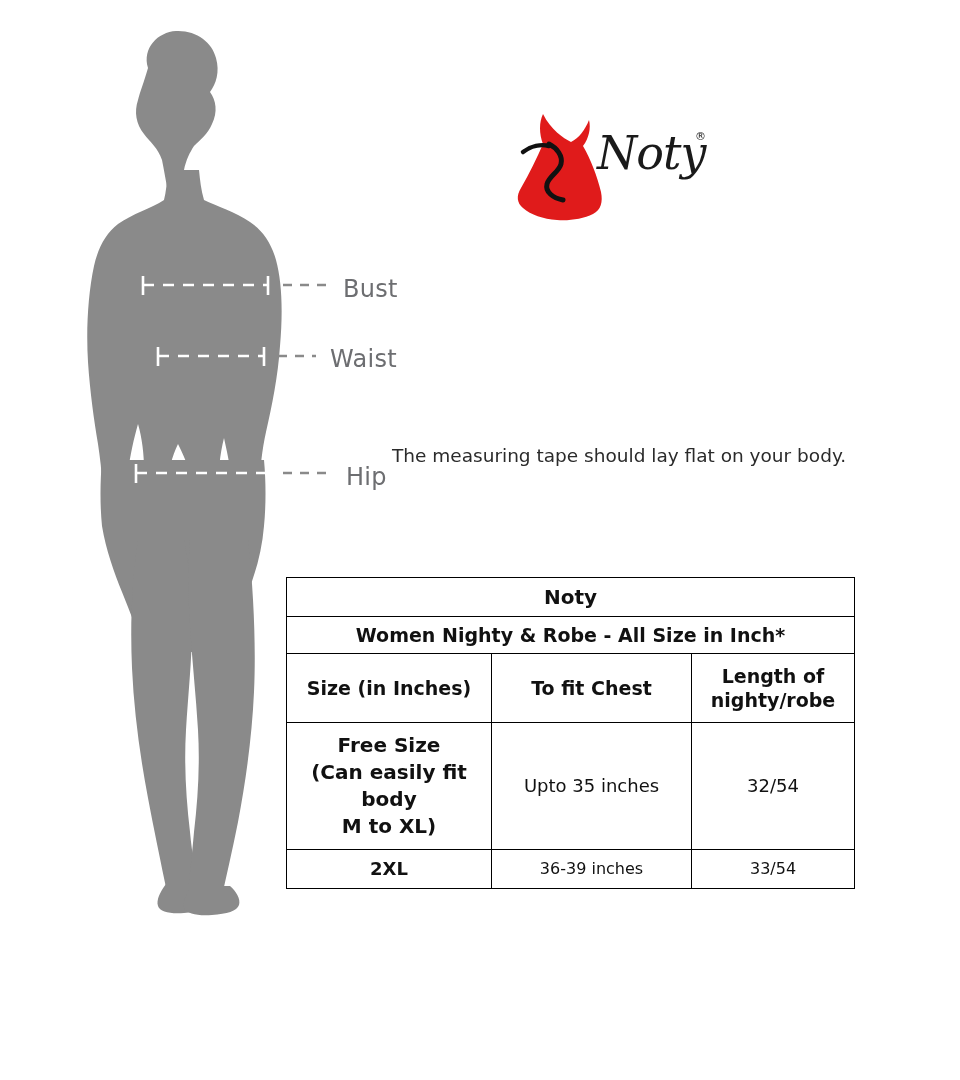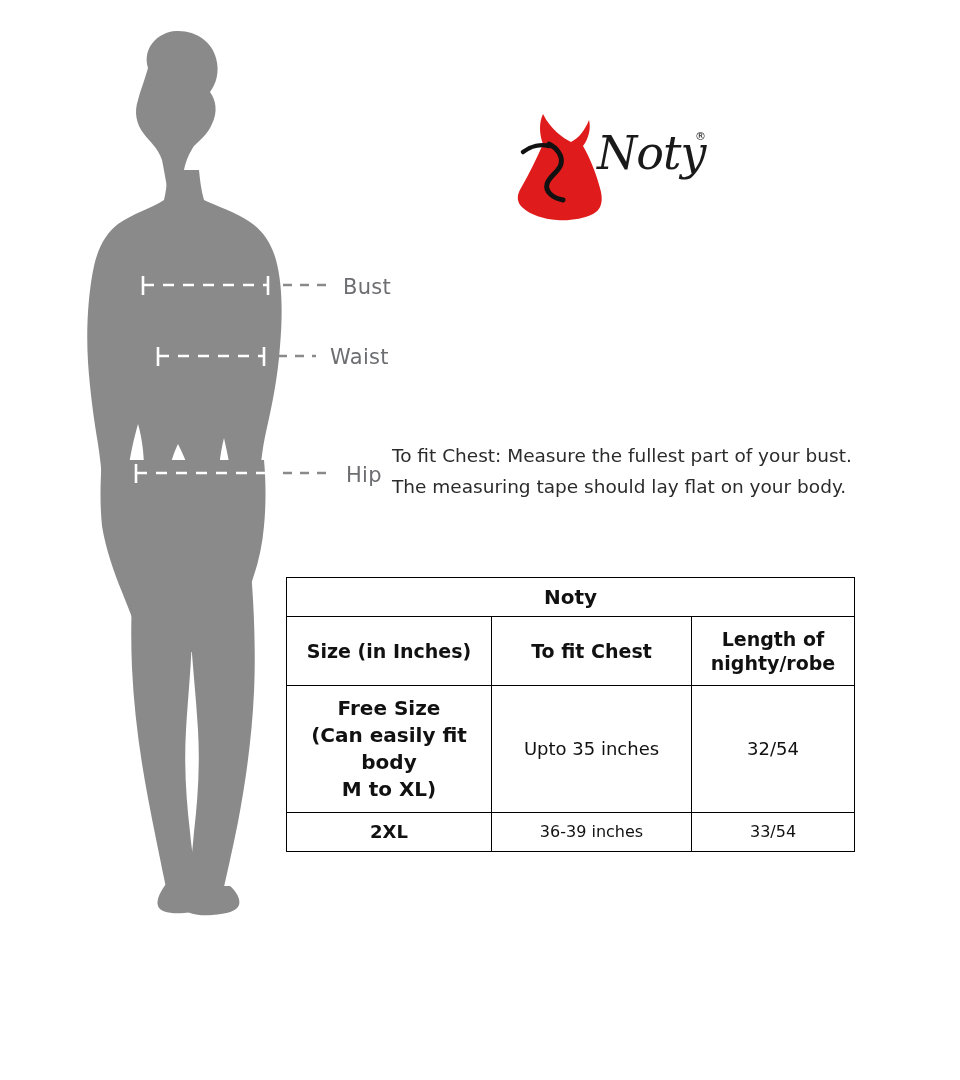--- a/index.html
+++ b/index.html
@@ -22,21 +22,21 @@
     left: 40px;
     top: 20px;
     width: 360px;
     height: 900px;
   }
   .figure-svg { display: block; }
 
   .measure-label {
     position: absolute;
     font-family: "DejaVu Sans", sans-serif;
-    font-size: 21px;
+    font-size: 24px;
     color: #6d6e71;
     letter-spacing: 0.3px;
     white-space: nowrap;
   }
   .label-bust { left: 303px; top: 255px; }
   .label-waist { left: 290px; top: 325px; }
   .label-hip { left: 306px; top: 443px; text-align: right; }
 
   
   .logo-area {
@@ -235,34 +235,36 @@
              C24 66 32 50 38 36 C34 26 34 14 38 6 Z" fill="#e01b1b"></path>
     <path d="M44 36 C52 40 58 48 56 56 C54 64 44 68 42 76
              C40 84 48 90 58 92" fill="none" stroke="#111111" stroke-width="5" stroke-linecap="round"></path>
     <path d="M18 44 C26 38 36 36 44 38" fill="none" stroke="#111111" stroke-width="4.5" stroke-linecap="round"></path>
   </svg>
   <span class="logo-word">Noty</span>
   <span class="logo-reg">®</span>
 </div>
 
 <div class="instructions">
-  <div>To fit Chest: Measure the fullest part of your bust.</div>
   <div>The measuring tape should lay flat on your body.</div>
 </div>
 
 <table class="size-table">
   <colgroup>
     <col class="col-a">
       <col class="col-b">
       <col class="col-c">
   </colgroup>
   <tbody>
     <tr class="brand-row">
       <td colspan="3">Noty</td>
     </tr>
+    <tr class="subtitle-row">
+      <td colspan="3">Women Nighty &amp; Robe - All Size in Inch*</td>
+    </tr>
     <tr class="head-row">
       <td>Size (in Inches)</td>
       <td>To fit Chest</td>
       <td>
         <div>Length of</div>
         <div>nighty/robe</div>
       </td>
     </tr>
     <tr class="free-row">
       <td class="free-cell">

